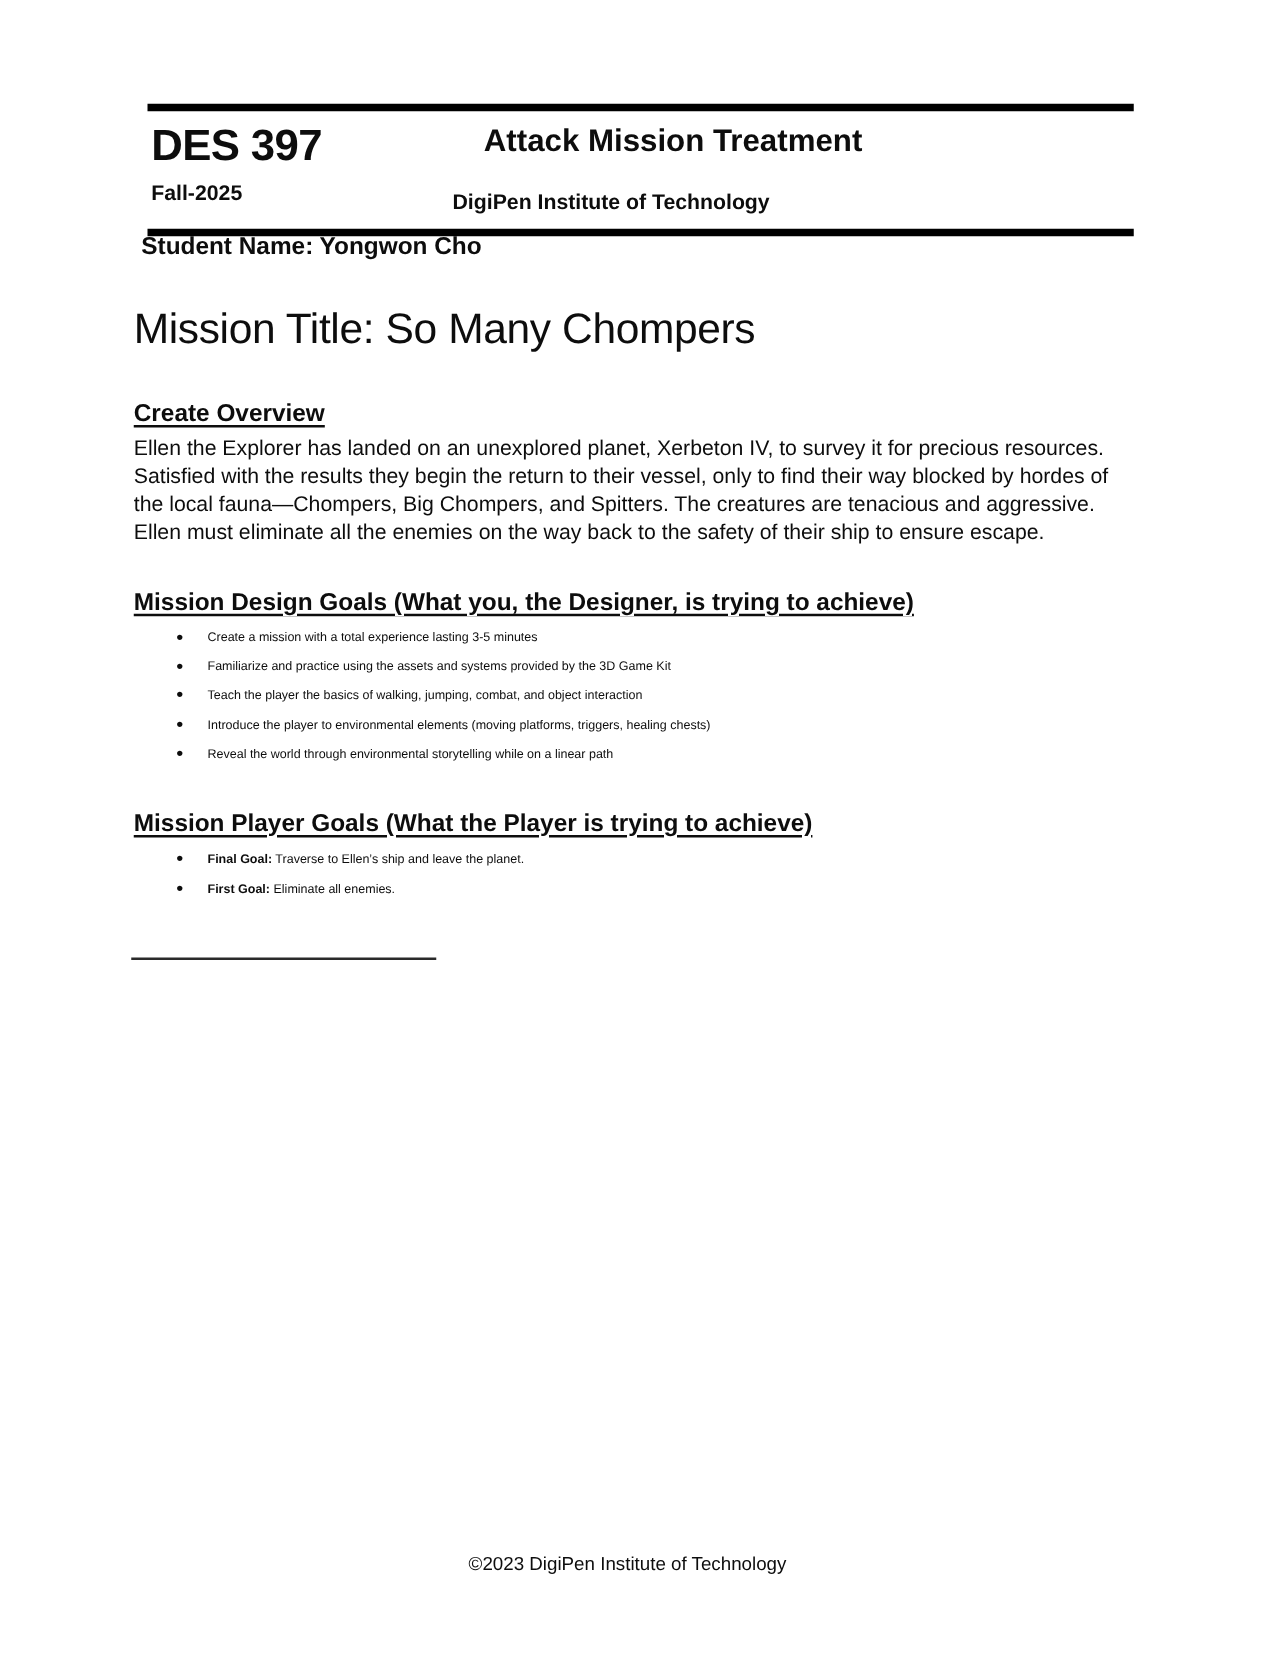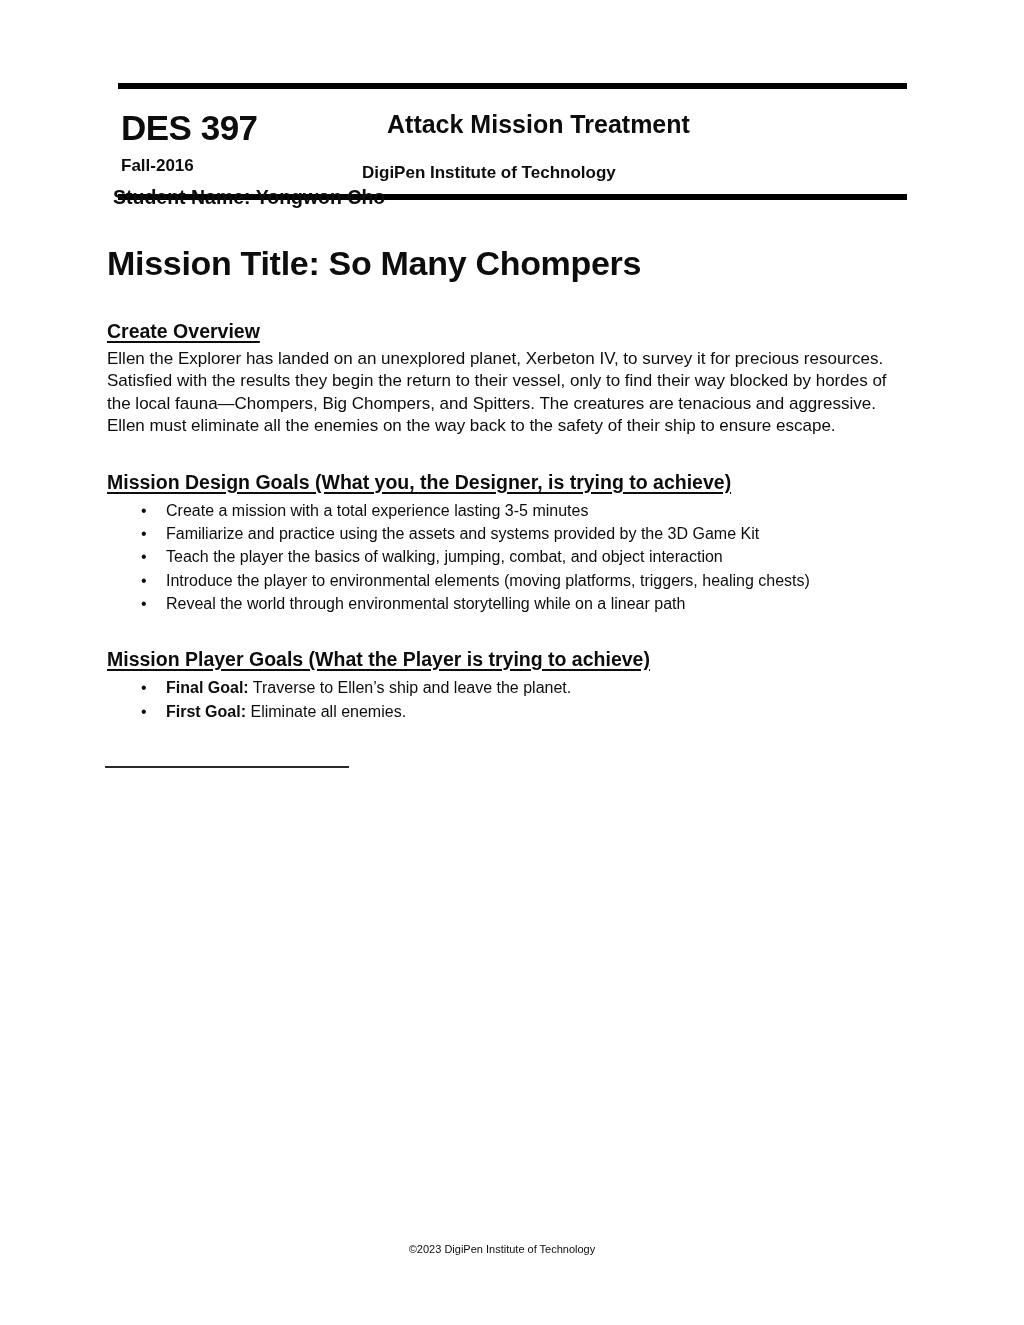--- a/index.html
+++ b/index.html
@@ -12,21 +12,21 @@
     overflow: hidden;
   }
 
   
   .doc-header {
     position: absolute;
     left: 118px; top: 83px;
     width: 789px;
     border-top: 6px solid #000;
     border-bottom: 6px solid #000;
-    padding: 21px 0 11px 3px;
+    padding: 10px 0 11px 3px;
     display: flex;
     align-items: flex-start;
   }
   .hdr-left { width: 241px; }
   .course-code { font-size: 35px; font-weight: bold; line-height: 1.0; letter-spacing: -0.5px; }
   .term { font-size: 17px; font-weight: bold; margin-top: 11px; }
   .hdr-right { padding-top: 1px; }
   .doc-title { font-size: 25px; font-weight: bold; line-height: 1.05; margin-left: 25px; }
   .institution { font-size: 17px; font-weight: bold; margin-top: 26px; }
 
@@ -36,21 +36,21 @@
     left: 113px; top: 186px;
     font-size: 19.5px; font-weight: bold;
   }
 
   
   .content {
     position: absolute;
     left: 107px; top: 243px;
     width: 802px;
   }
-  .mission-title { font-size: 34px; font-weight: bold; line-height: 40px; letter-spacing: -0.3px; }
+  .mission-title { font-size: 34px; font-weight: normal; line-height: 40px; letter-spacing: -0.3px; }
   .mission-type { font-size: 19.5px; font-weight: bold; margin-top: 17px; line-height: 23px; }
 
   .section-heading {
     font-size: 19.5px; font-weight: bold; line-height: 23px;
     text-decoration: underline;
     text-decoration-thickness: 2px;
     text-underline-offset: 3px;
   }
   .heading-overview { margin-top: 37px; }
   .heading-design  { margin-top: 33px; }
@@ -59,21 +59,21 @@
   .overview-body {
     margin-top: 5px;
     font-size: 17px;
     line-height: 22.4px;
   }
 
   ul.goal-list { list-style: none; margin-top: 5px; }
   ul.goal-list li {
     position: relative;
     padding-left: 59px;
-    font-size: 16px;
+    font-size: 10px;
     line-height: 23.4px;
   }
   ul.goal-list li::before {
     content: "\2022";
     position: absolute;
     left: 34px;
     font-size: 16px;
   }
   ul.player-list li { line-height: 24.5px; }
   .goal-label { font-weight: bold; }
@@ -85,32 +85,32 @@
     height: 0;
     border-bottom: 2px solid #2a2a2a;
   }
 
   
   .doc-footer {
     position: absolute;
     left: 0; top: 1243px;
     width: 1004px;
     text-align: center;
-    font-size: 11px;
+    font-size: 15px;
   }
 </style>
 </head>
 <body>
 
 <div class="page">
 
   <div class="doc-header">
     <div class="hdr-left">
       <div class="course-code">DES 397</div>
-      <div class="term">Fall-2016</div>
+      <div class="term">Fall-2025</div>
     </div>
     <div class="hdr-right">
       <div class="doc-title">Attack Mission Treatment</div>
       <div class="institution">DigiPen Institute of Technology</div>
     </div>
   </div>
 
   <div class="student-name">Student Name: Yongwon Cho</div>
 
   <div class="content">

